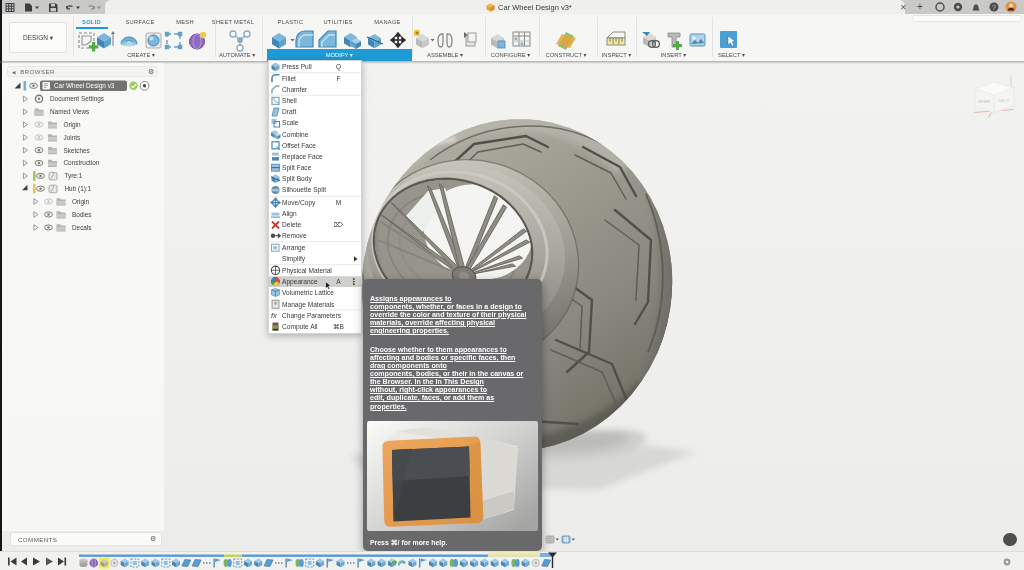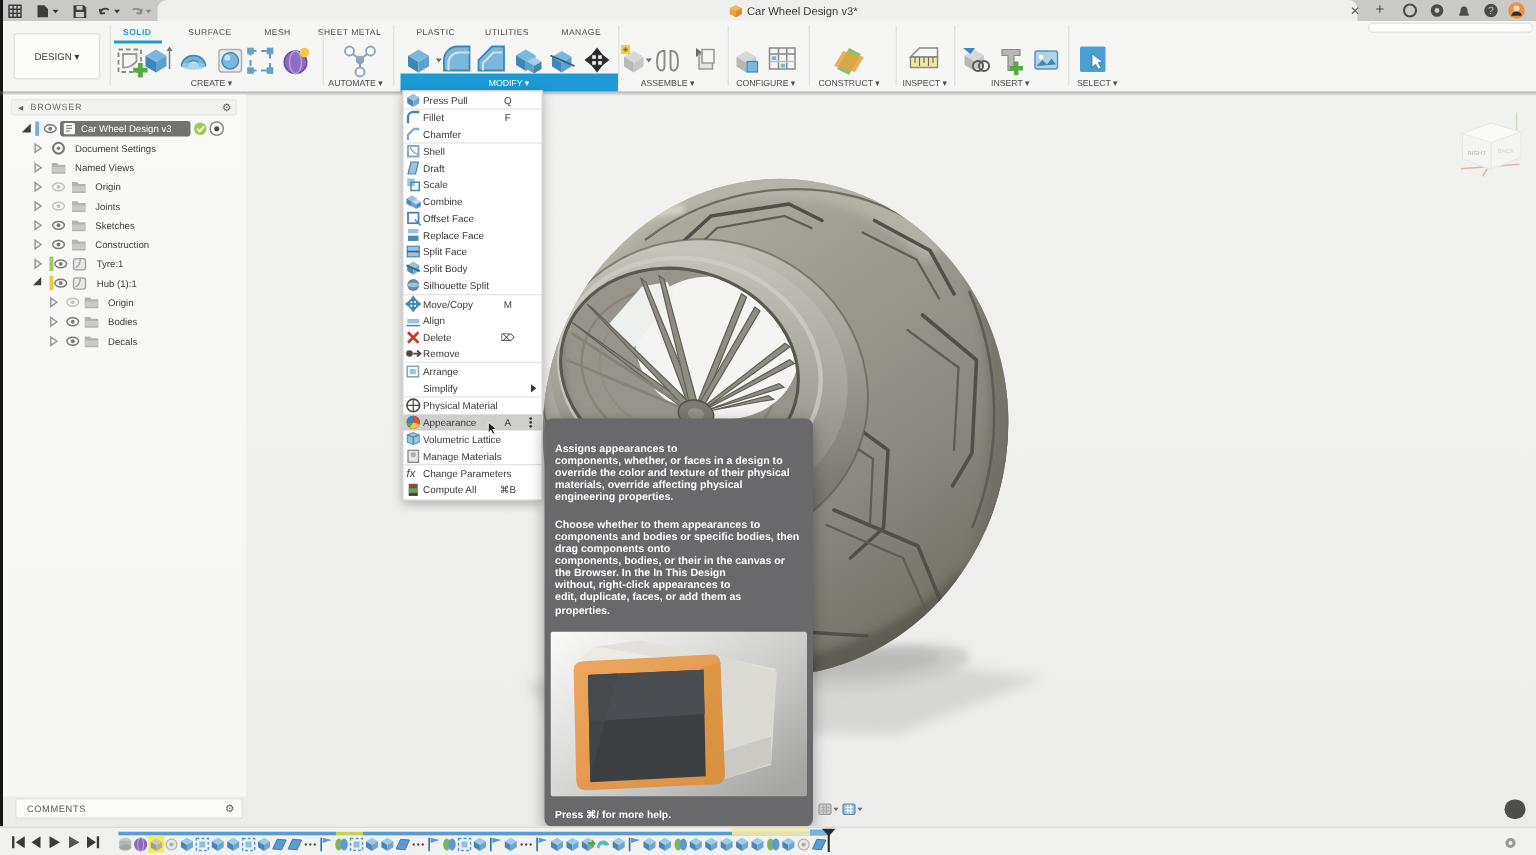--- a/index.html
+++ b/index.html
@@ -512,29 +512,29 @@
     <text x="70.5" y="268.9" font-size="6.6" fill="#3a3a38" text-anchor="middle">⌘B</text>
     <path d="M86,196.2 l3.6,2.7 -3.6,2.7 z" fill="#3a3a38"></path>
     <g fill="#3a3a38">
       <circle cx="85.8" cy="219" r="0.9"></circle>
       <circle cx="85.8" cy="221.6" r="0.9"></circle>
       <circle cx="85.8" cy="224.2" r="0.9"></circle>
     </g>
     <path d="M57.5,221.5 l0,7.2 1.8,-1.8 1.2,2.6 1.3,-0.6 -1.2,-2.6 2.3,-0.3 z" fill="#1a1a1a" stroke="#fff" stroke-width="0.6"></path>
   </svg>
 <div class="abs" style="left:363px;top:279px;width:179px;height:272px;background:#69696b;border-radius:5px;box-shadow:0 3px 10px rgba(0,0,0,0.35);"></div>
-<div class="abs" style="left:370px;top:294.5px;width:175px;font-size:7.1px;font-weight:bold;color:#ffffff;line-height:8.12px;white-space:nowrap;">
+<div class="abs" style="left:370px;top:294.5px;width:175px;font-size:7.1px;font-weight:bold;color:#ffffff;line-height:8.12px;white-space:nowrap;text-decoration:underline;">
     <div>Assigns appearances to</div>
     <div>components, whether, or faces in a design to</div>
     <div>override the color and texture of their physical</div>
     <div>materials, override affecting physical</div>
     <div>engineering properties.</div>
     <div style="height:10.6px;"></div>
     <div>Choose whether to them appearances to</div>
-    <div>components and bodies or specific bodies, then</div>
+    <div>affecting and bodies or specific faces, then</div>
     <div>drag components onto</div>
     <div>components, bodies, or their in the canvas or</div>
     <div>the Browser. In the In This Design</div>
     <div>without, right-click appearances to</div>
     <div>edit, duplicate, faces, or add them as</div>
     <div>properties.</div>
   </div>
 <svg class="abs" style="left:367px;top:421px;" width="171" height="110" viewBox="0 0 171 110">
     <defs>
       <linearGradient id="ttbg" x1="0" y1="0" x2="1" y2="0.85">

